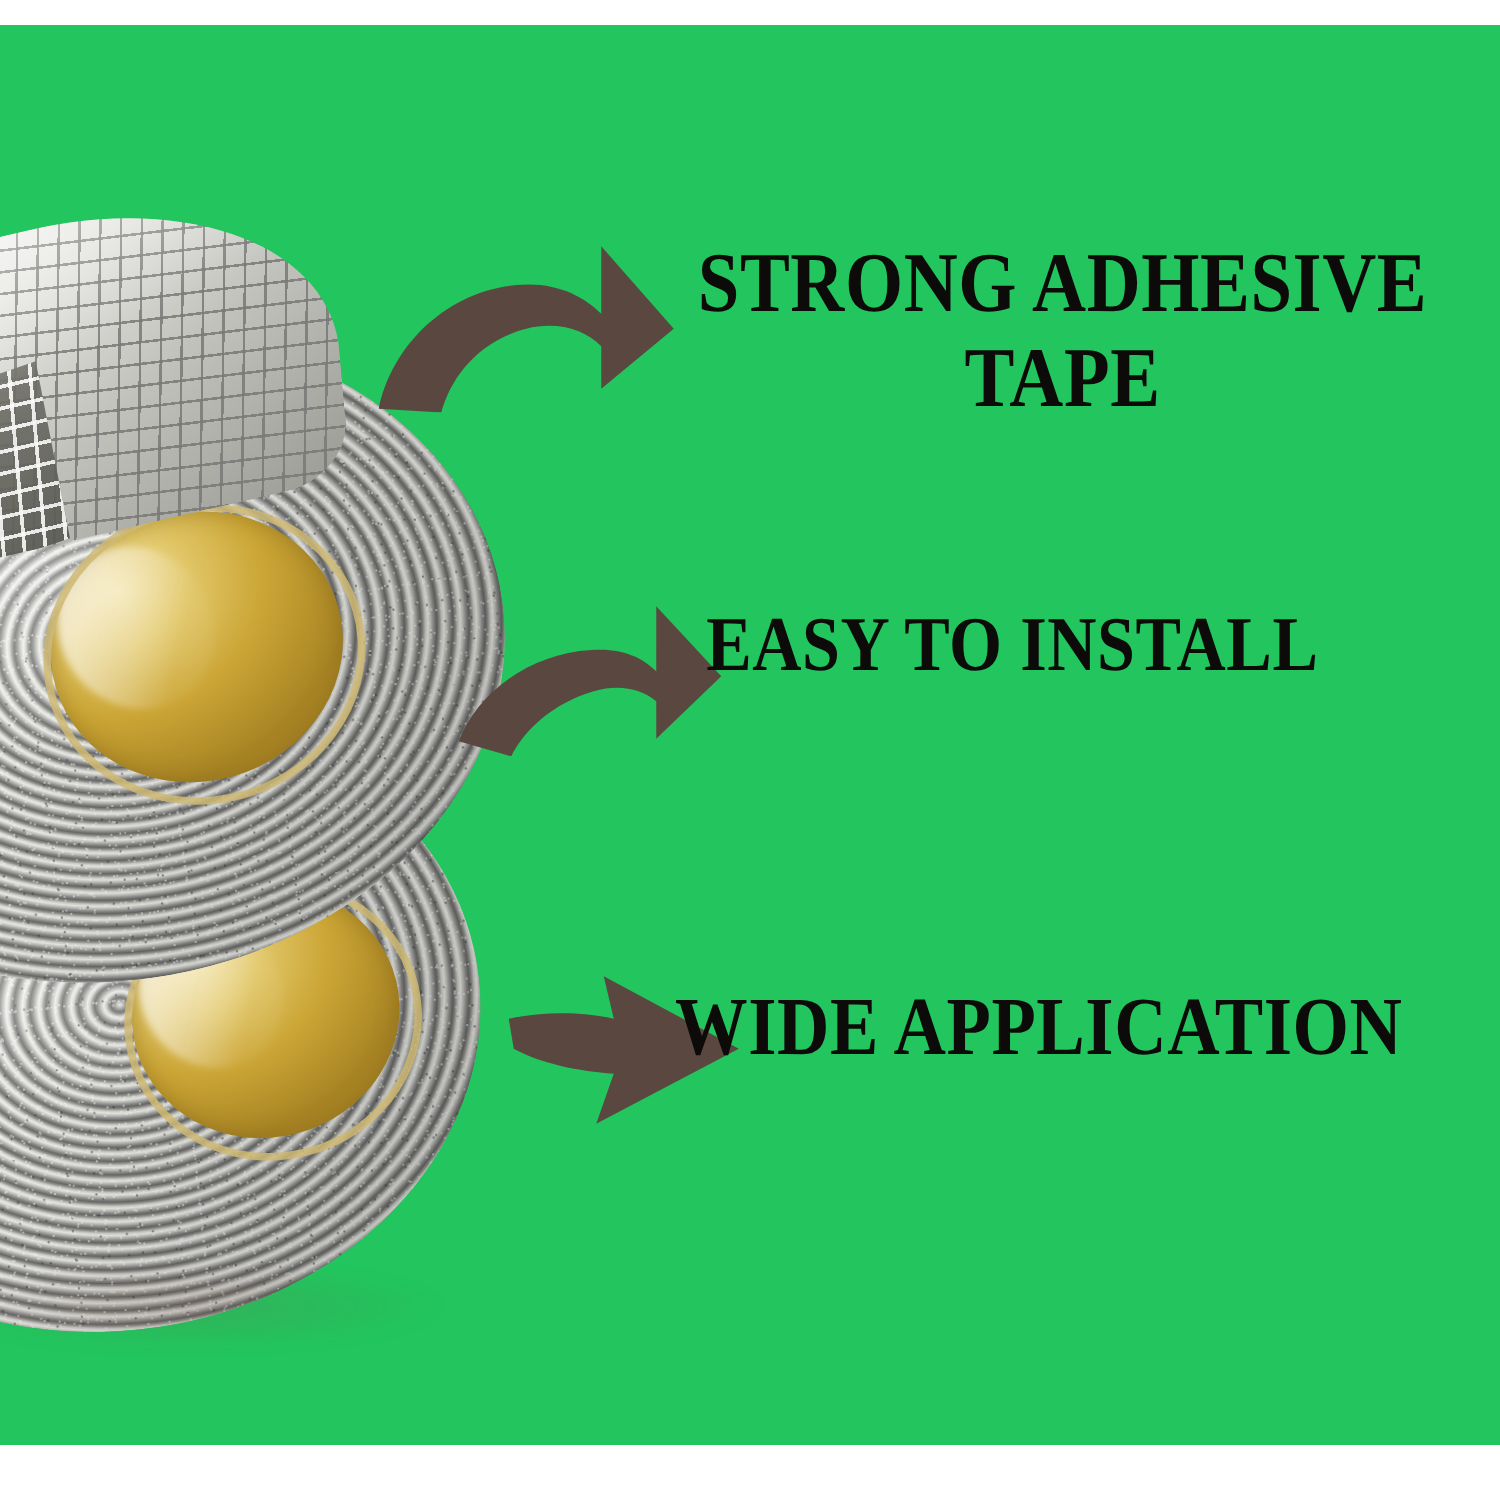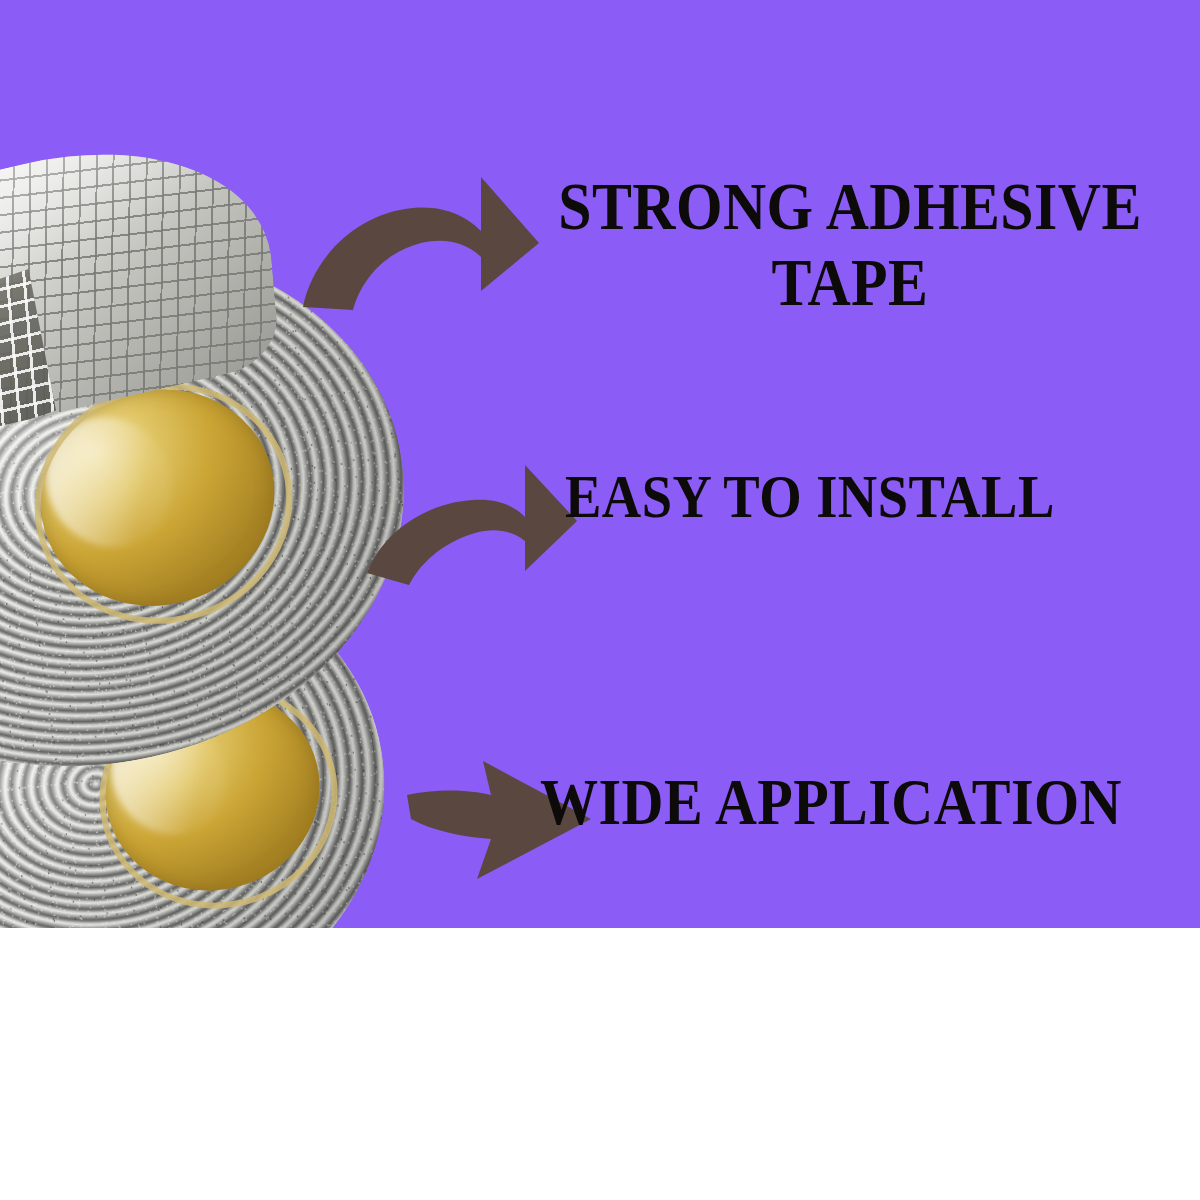--- a/index.html
+++ b/index.html
@@ -4,24 +4,25 @@
 <style>
   html, body {
     margin: 0;
     padding: 0;
     background: #ffffff;
   }
 
   #poster {
     position: relative;
     width: 1200px;
-    height: 928px;
-    overflow: hidden;
-    background: #8b5cf6;
+    height: 1136px;
+    overflow: hidden;
+    background: #22c55e;
     font-family: "Liberation Serif", "DejaVu Serif", serif;
+    margin-top: 20px;
   }
 
   
   .product-photo {
     position: absolute;
     left: 0;
     top: 0;
     width: 460px;
     height: 1200px;
     overflow: hidden;

